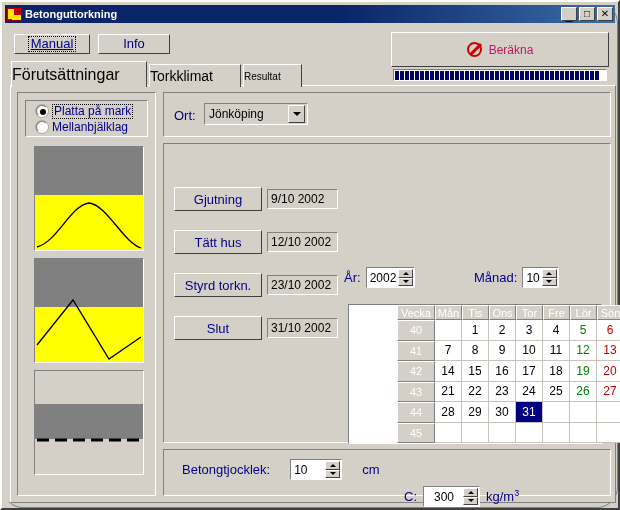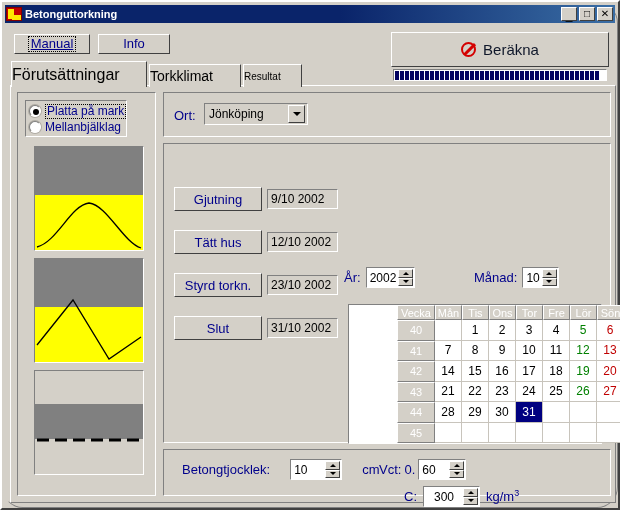--- a/index.html
+++ b/index.html
@@ -82,21 +82,21 @@
   #btn-info { left: 95px; top: 31px; width: 72px; }
   #btn-info .inner { border-color: transparent; }
   
   #berakna {
     position: absolute; left: 388px; top: 29px; width: 218px; height: 35px;
     background: #d4d0c8;
     border-top: 1px solid #ffffff; border-left: 1px solid #ffffff;
     border-right: 1px solid #404040; border-bottom: 1px solid #404040;
     display: flex; align-items: center; justify-content: center; gap: 7px;
   }
-  #berakna-label { color: #0f172a; font-size: 15px; }
+  #berakna-label { color: #be185d; font-size: 12px; }
   .noicon {
     width: 15px; height: 15px; border-radius: 50%;
     border: 2.5px solid #d40000; position: relative; flex: 0 0 auto;
   }
   .noicon::after {
     content: ""; position: absolute; left: -1px; top: 4px;
     width: 15px; height: 2.5px; background: #d40000;
     transform: rotate(-45deg); transform-origin: center;
   }
   
@@ -132,25 +132,25 @@
     border-right: 1px solid #808080; border-bottom: 1px solid #808080;
   }
   .panel {
     position: absolute; background: #d4d0c8;
     border-top: 1px solid #808080; border-left: 1px solid #808080;
     border-right: 1px solid #ffffff; border-bottom: 1px solid #ffffff;
   }
   
   #panel-left { left: 6px; top: 6px; width: 139px; height: 404px; }
   #radio-box {
-    position: absolute; left: 7px; top: 7px; width: 102px; height: 37px;
-    background: #d4d0c8;
-    border-top: 1px solid #808080; border-left: 1px solid #808080;
-    border-right: 1px solid #ffffff; border-bottom: 1px solid #ffffff;
-    padding: 2px 0 0 3px;
+    position: absolute; left: 7px; top: 7px; width: 123px; height: 37px;
+    background: #d4d0c8;
+    border-top: 1px solid #808080; border-left: 1px solid #808080;
+    border-right: 1px solid #ffffff; border-bottom: 1px solid #ffffff;
+    padding: 2px 0 0 10px;
   }
   .radio-row { display: flex; align-items: center; height: 16px; }
   .radio {
     width: 12px; height: 12px; border-radius: 50%;
     background: #ffffff;
     border-top: 1px solid #808080; border-left: 1px solid #808080;
     border-right: 1px solid #ffffff; border-bottom: 1px solid #ffffff;
     box-shadow: 0 0 0 1px #b0aca4;
     margin-right: 4px; position: relative; flex: 0 0 auto;
   }
@@ -569,35 +569,20 @@
                   <i></i>
                 </div>
             <div class="dn">
                   <i></i>
                 </div>
           </span>
         </span>
         <span class="lbl">cm</span>
       </div>
 
-      <div id="p-vct">
-        <span class="lbl">Vct:</span>
-        <span class="lbl">0.</span>
-        <span class="spin" style="width:48px">
-          <span class="val" style="flex:1">60</span>
-          <span class="arrows">
-            <div class="up">
-                  <i></i>
-                </div>
-            <div class="dn">
-                  <i></i>
-                </div>
-          </span>
-        </span>
-      </div>
 
       <div id="p-c">
         <span class="lbl">C:</span>
         <span class="spin" style="width:57px">
           <span class="val" style="flex:1;justify-content:center">300</span>
           <span class="arrows">
             <div class="up">
                   <i></i>
                 </div>
             <div class="dn">

